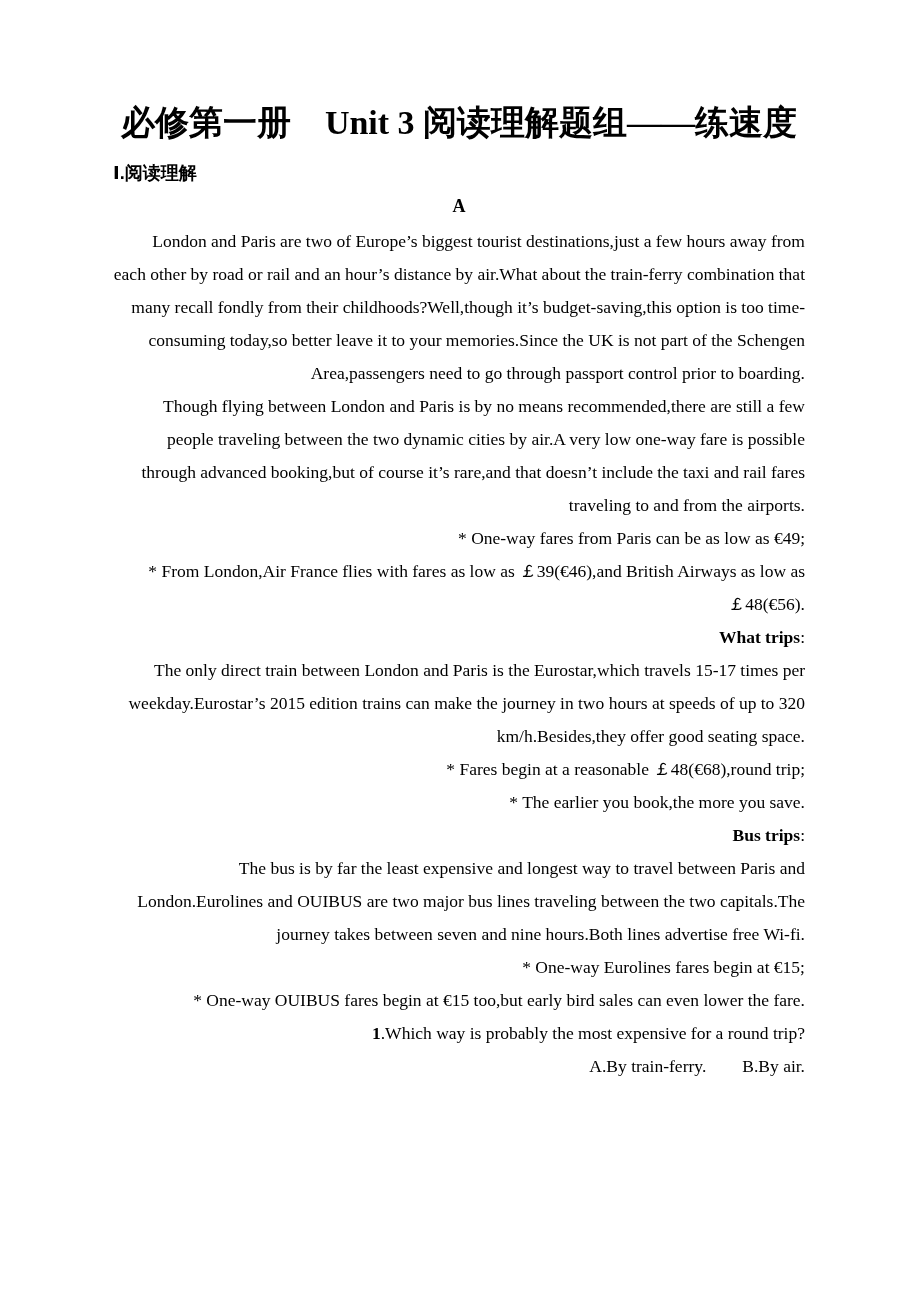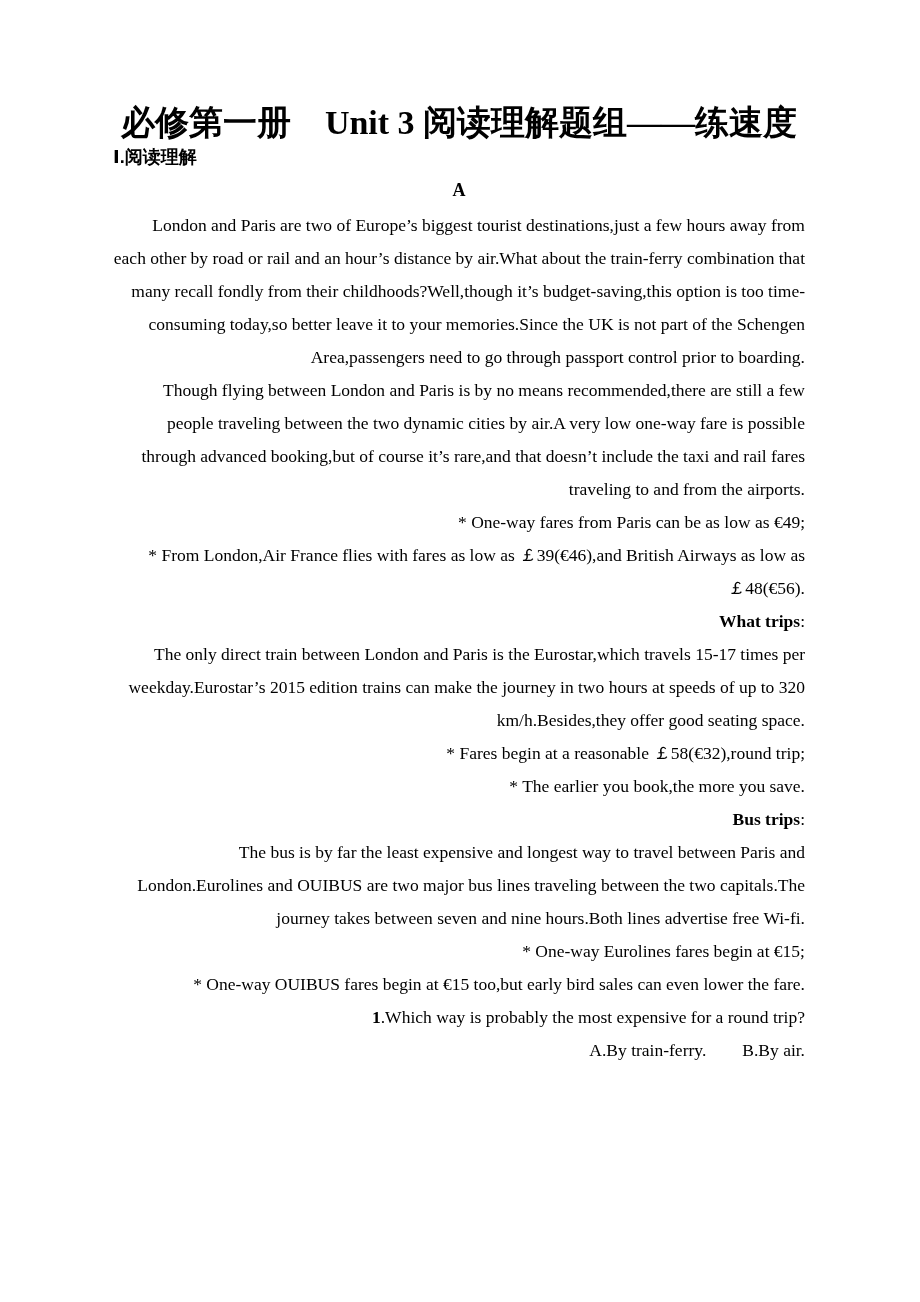--- a/index.html
+++ b/index.html
@@ -20,20 +20,21 @@
   }
   .doc-title {
     text-align: center;
     font-weight: bold;
     font-size: 34px;
     line-height: 1.35;
     white-space: nowrap;
     font-family: "Liberation Serif", "DejaVu Sans", serif;
   }
   .section-label {
+    margin-top: 16px;
     font-size: 18px;
     font-weight: bold;
     line-height: 22px;
     font-family: "Liberation Sans", "DejaVu Sans", sans-serif;
   }
   .passage-label {
     margin-top: 12px;
     text-align: center;
     font-size: 18px;
     font-weight: bold;
@@ -84,21 +85,21 @@
 
   <div class="passage-label">A</div>
 
   <div class="passage-body">
       <div class="para">London and Paris are two of Europe’s biggest tourist destinations,just a few hours away from each other by road or rail and an hour’s distance by air.What about the train-ferry combination that many recall fondly from their childhoods?Well,though it’s budget-saving,this option is too time-consuming today,so better leave it to your memories.Since the UK is not part of the Schengen Area,passengers need to go through passport control prior to boarding.</div>
       <div class="para">Though flying between London and Paris is by no means recommended,there are still a few people traveling between the two dynamic cities by air.A very low one-way fare is possible through advanced booking,but of course it’s rare,and that doesn’t include the taxi and rail fares traveling to and from the airports.</div>
       <div class="para">* One-way fares from Paris can be as low as €49;</div>
       <div class="para">* From London,Air France flies with fares as low as ￡39(€46),and British Airways as low as ￡48(€56).</div>
       <div class="para"><span class="heading-bold">What trips</span>:</div>
       <div class="para">The only direct train between London and Paris is the Eurostar,which travels 15-17 times per weekday.Eurostar’s 2015 edition trains can make the journey in two hours at speeds of up to 320 km/h.Besides,they offer good seating space.</div>
-      <div class="para">* Fares begin at a reasonable ￡58(€32),round trip;</div>
+      <div class="para">* Fares begin at a reasonable ￡48(€68),round trip;</div>
       <div class="para">* The earlier you book,the more you save.</div>
       <div class="para"><span class="heading-bold">Bus trips</span>:</div>
       <div class="para">The bus is by far the least expensive and longest way to travel between Paris and London.Eurolines and OUIBUS are two major bus lines traveling between the two capitals.The journey takes between seven and nine hours.Both lines advertise free Wi-fi.</div>
       <div class="para">* One-way Eurolines fares begin at €15;</div>
       <div class="para">* One-way OUIBUS fares begin at €15 too,but early bird sales can even lower the fare.</div>
       <div class="question"><span class="q-num">1</span>.Which way is probably the most expensive for a round trip?</div>
       <div class="options"><span class="option">A.By train-ferry.</span><span class="option">B.By air.</span></div>
     </div>
 
   <div class="page-number">1</div>

